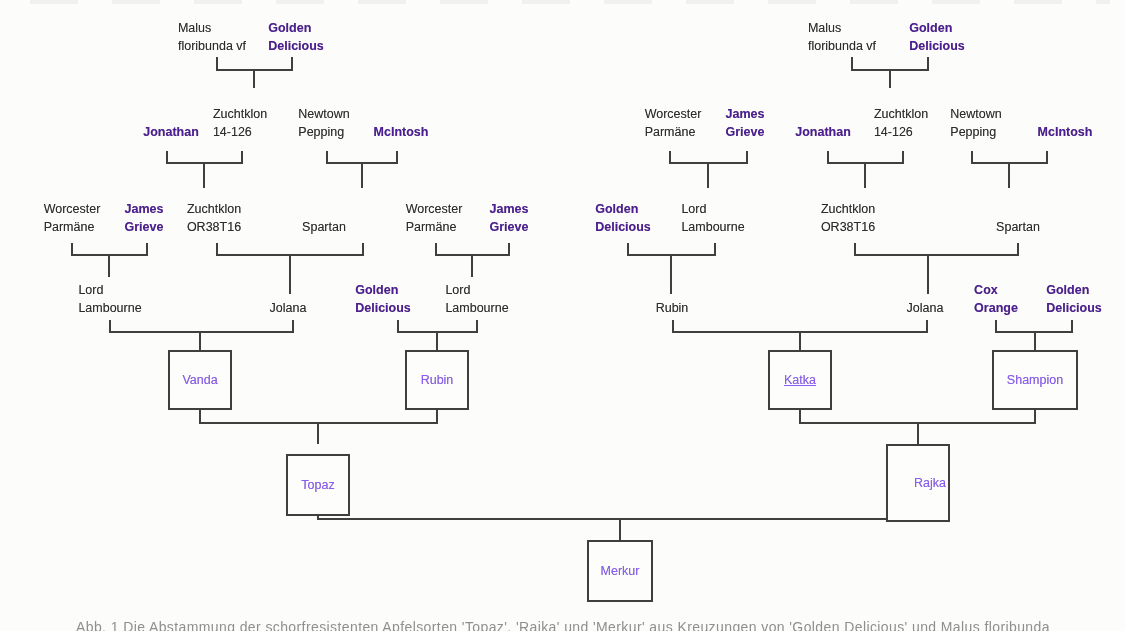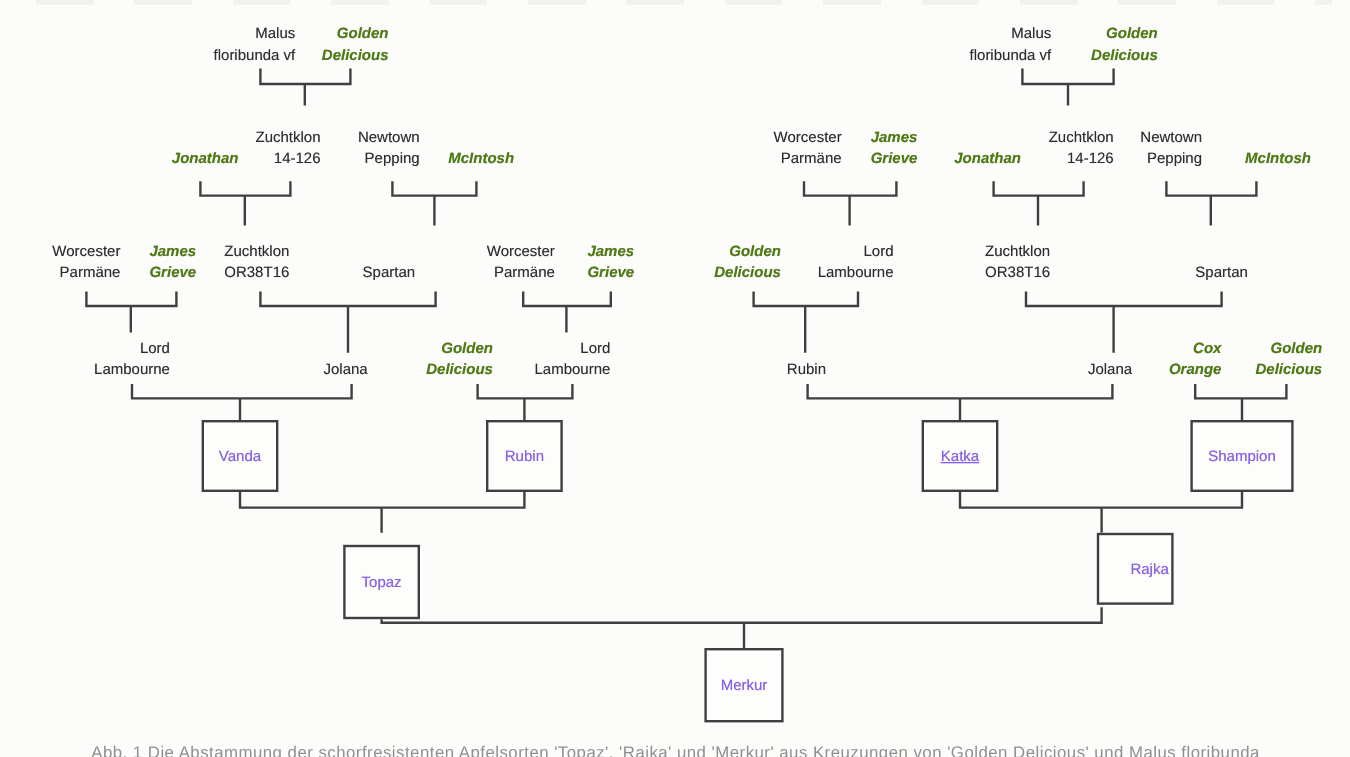--- a/index.html
+++ b/index.html
@@ -13,28 +13,28 @@
   }
   .diagram-layer {
     position: absolute;
     left: 0; top: 0; width: 1125px; height: 631px;
     filter: blur(0.3px);
   }
   .connector-svg { position: absolute; left: 0; top: 0; }
   .label {
     position: absolute;
     transform: translateX(-50%);
-    text-align: right;
+    text-align: left;
     color: #2d2d2d;
     font-size: 12.5px;
     line-height: 18px;
     white-space: nowrap;
     text-shadow: 0 0 0.6px rgba(40,40,40,0.45);
   }
-  .label.bold { font-weight: bold; color: #4d7c0f; font-style: italic; }
+  .label.bold { font-weight: bold; color: #4c1d95; }
   .node-box {
     position: absolute;
     box-sizing: border-box;
     border: 2px solid #3f3f3f;
     background: #fdfdfc;
     display: flex;
     align-items: center;
     justify-content: center;
     color: #8b5cf6;
     font-size: 12.5px;
@@ -214,21 +214,21 @@
         </div>
         <div class="node-box" style="left: 768px; top: 350px; width: 64px; height: 60px; text-decoration: underline;">
           <span>Katka</span>
         </div>
         <div class="node-box" style="left: 992px; top: 350px; width: 86px; height: 60px;">
           <span>Shampion</span>
         </div>
         <div class="node-box" style="left: 286px; top: 454px; width: 64px; height: 62px;">
           <span>Topaz</span>
         </div>
-        <div class="node-box" style="left: 914px; top: 444px; width: 64px; height: 60px; padding-left: 24px;">
+        <div class="node-box" style="left: 886px; top: 444px; width: 64px; height: 78px; padding-left: 24px;">
           <span>Rajka</span>
         </div>
         <div class="node-box" style="left: 587px; top: 540px; width: 66px; height: 62px; align-items: center;">
           <span>Merkur</span>
         </div>
       </div>
   </div>
   <div class="caption">Abb. 1 Die Abstammung der schorfresistenten Apfelsorten 'Topaz', 'Rajka' und 'Merkur' aus Kreuzungen von 'Golden Delicious' und Malus floribunda</div>
 </div>
 

